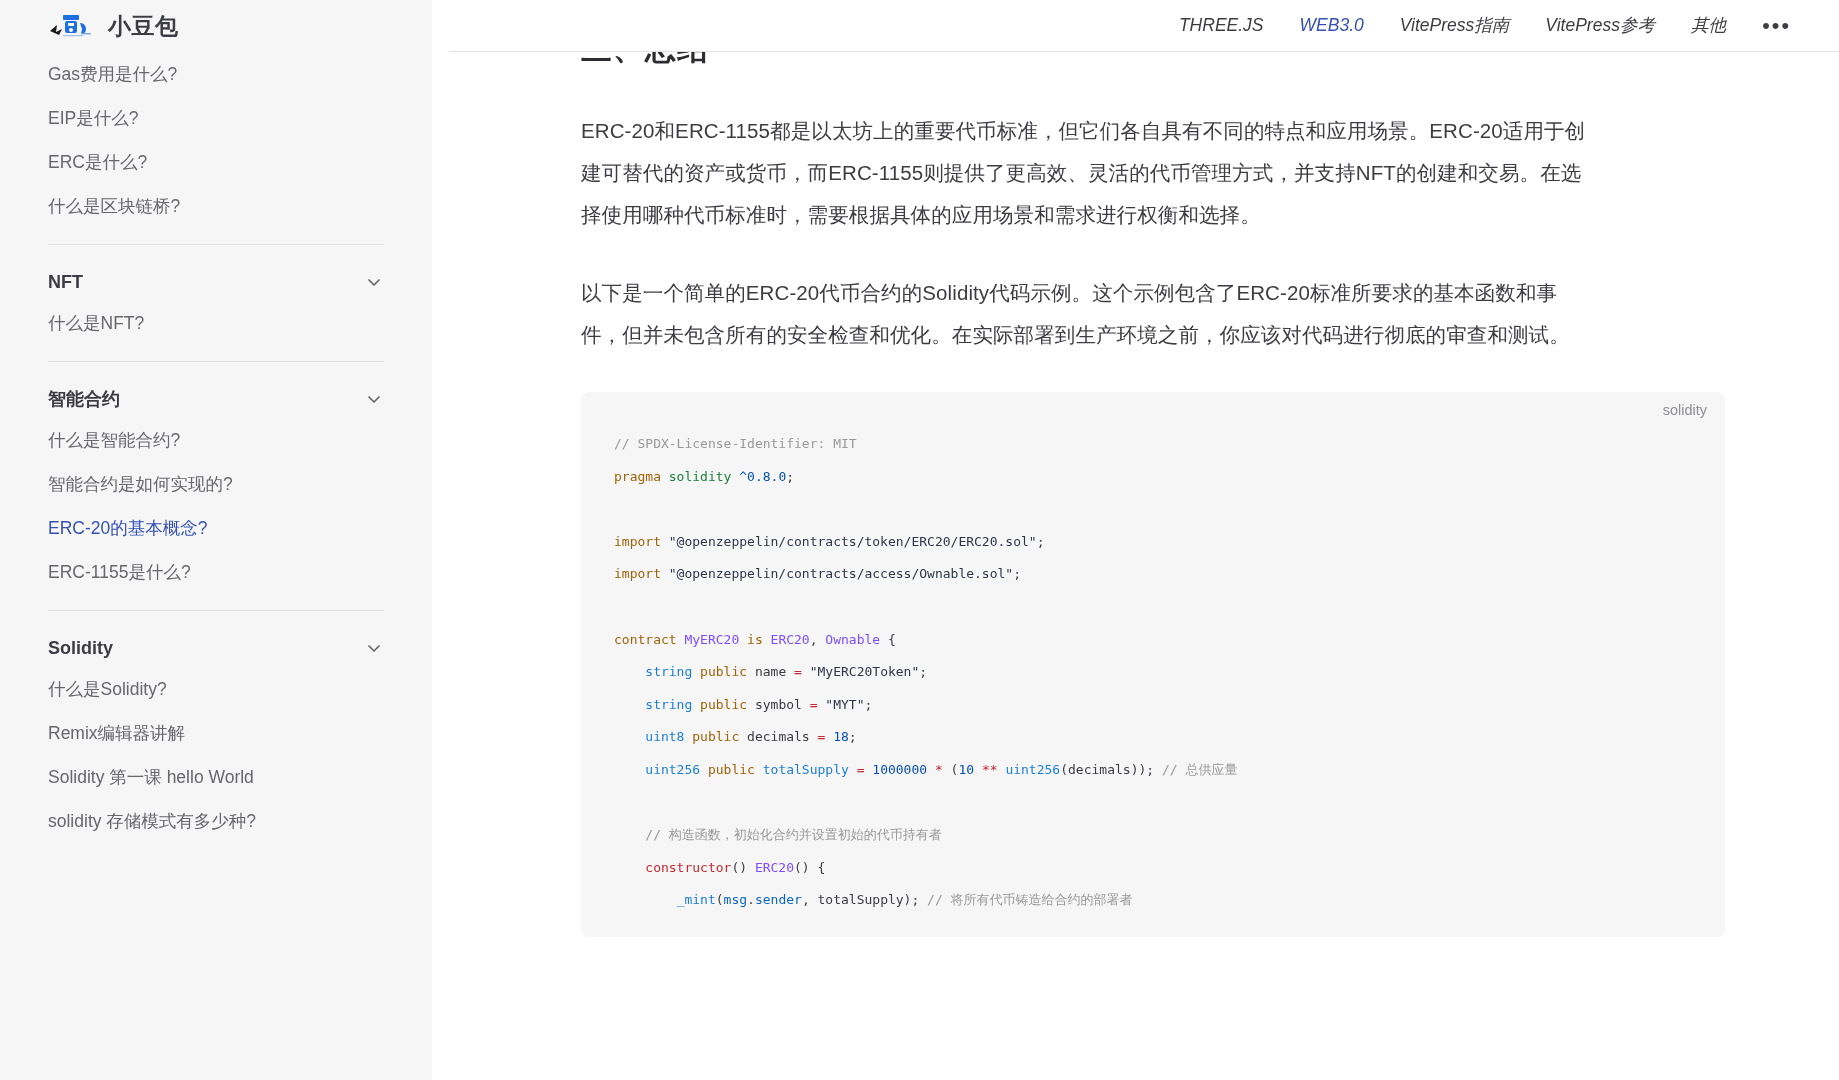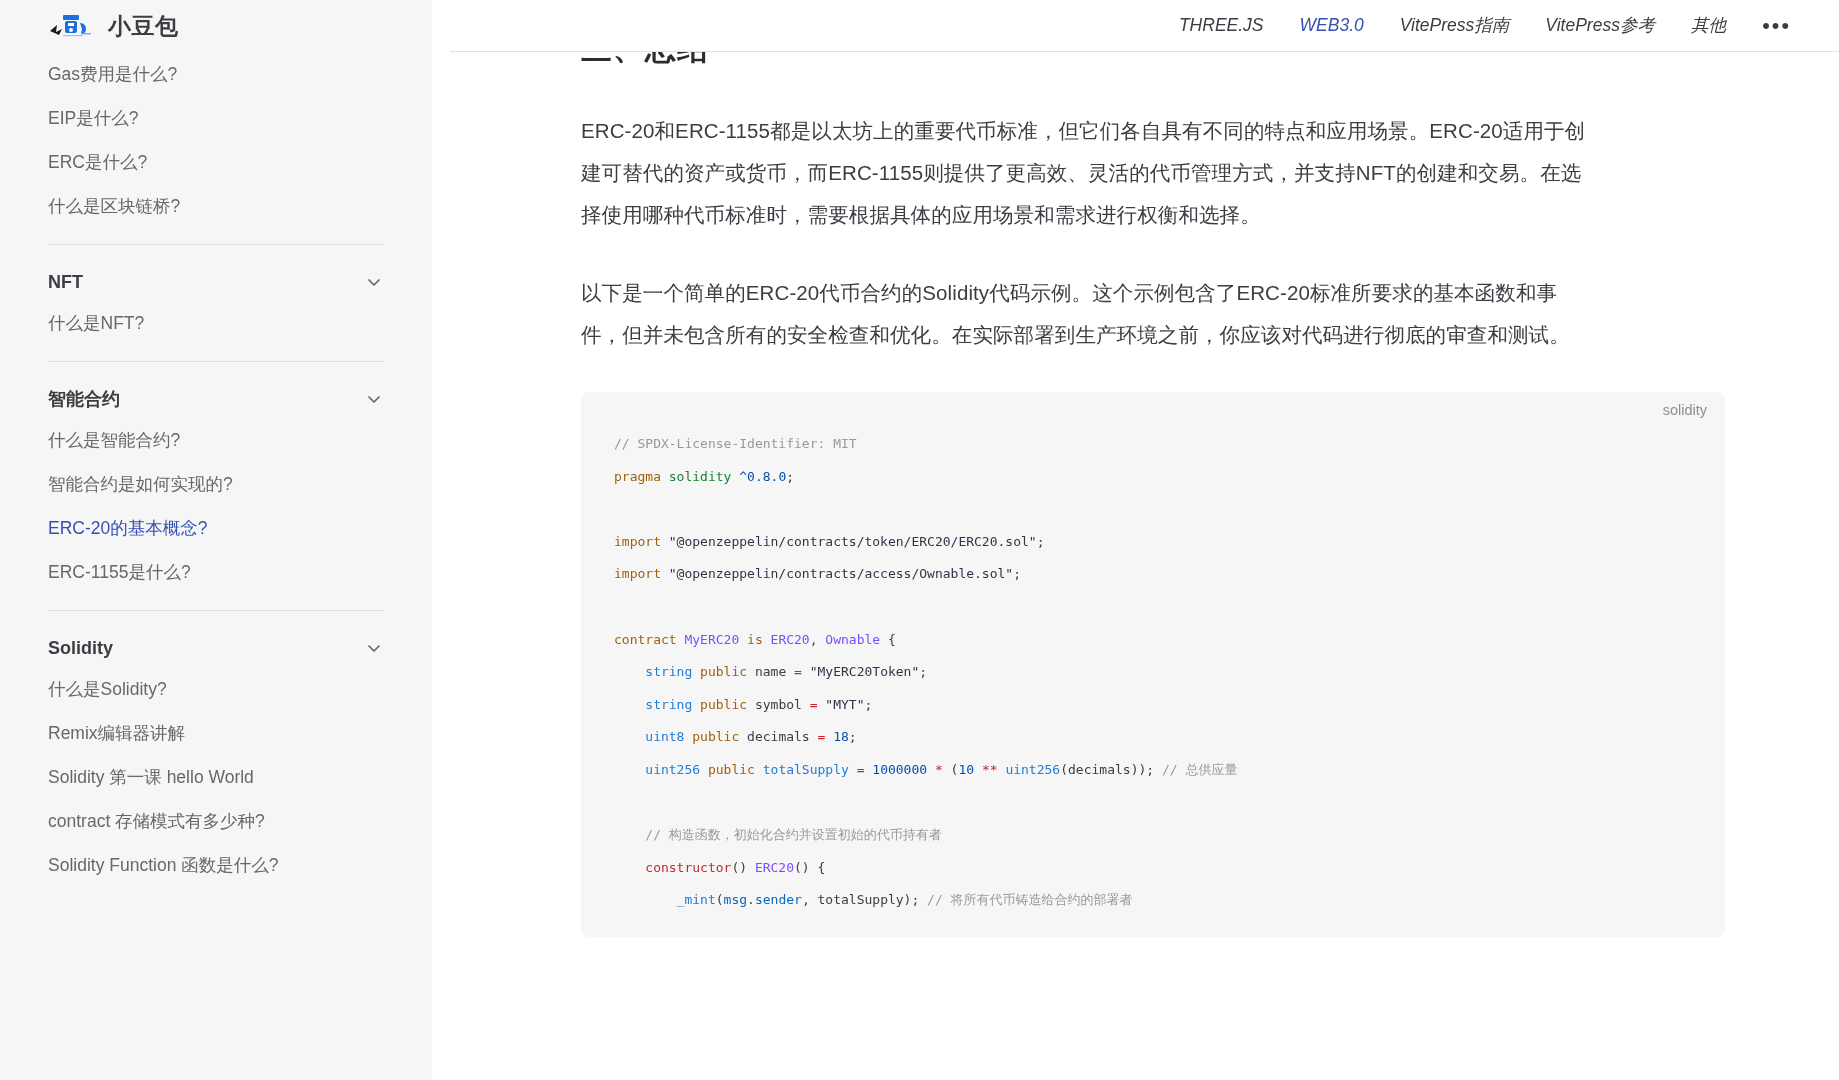--- a/index.html
+++ b/index.html
@@ -211,22 +211,21 @@
         <span class="sb-group-title">Solidity</span>
         <span class="chev">
           <svg class="chev" viewBox="0 0 20 20" fill="none" xmlns="http://www.w3.org/2000/svg">
             <path d="M5 8 L10 13 L15 8" stroke="#67676c" stroke-width="1.7" stroke-linecap="round" stroke-linejoin="round"></path>
           </svg>
         </span>
       </div>
       <div class="sb-item">什么是Solidity?</div>
       <div class="sb-item">Remix编辑器讲解</div>
       <div class="sb-item">Solidity 第一课 hello World</div>
-      <div class="sb-item">contract 存储模式有多少种?</div>
-      <div class="sb-item">Solidity Function 函数是什么?</div>
+      <div class="sb-item">solidity 存储模式有多少种?</div>
 
     </div>
   </aside>
 
   <div class="main">
 
     <nav class="navbar">
       <span class="nav-link">THREE.JS</span>
       <span class="nav-link active">WEB3.0</span>
       <span class="nav-link">VitePress指南</span>

